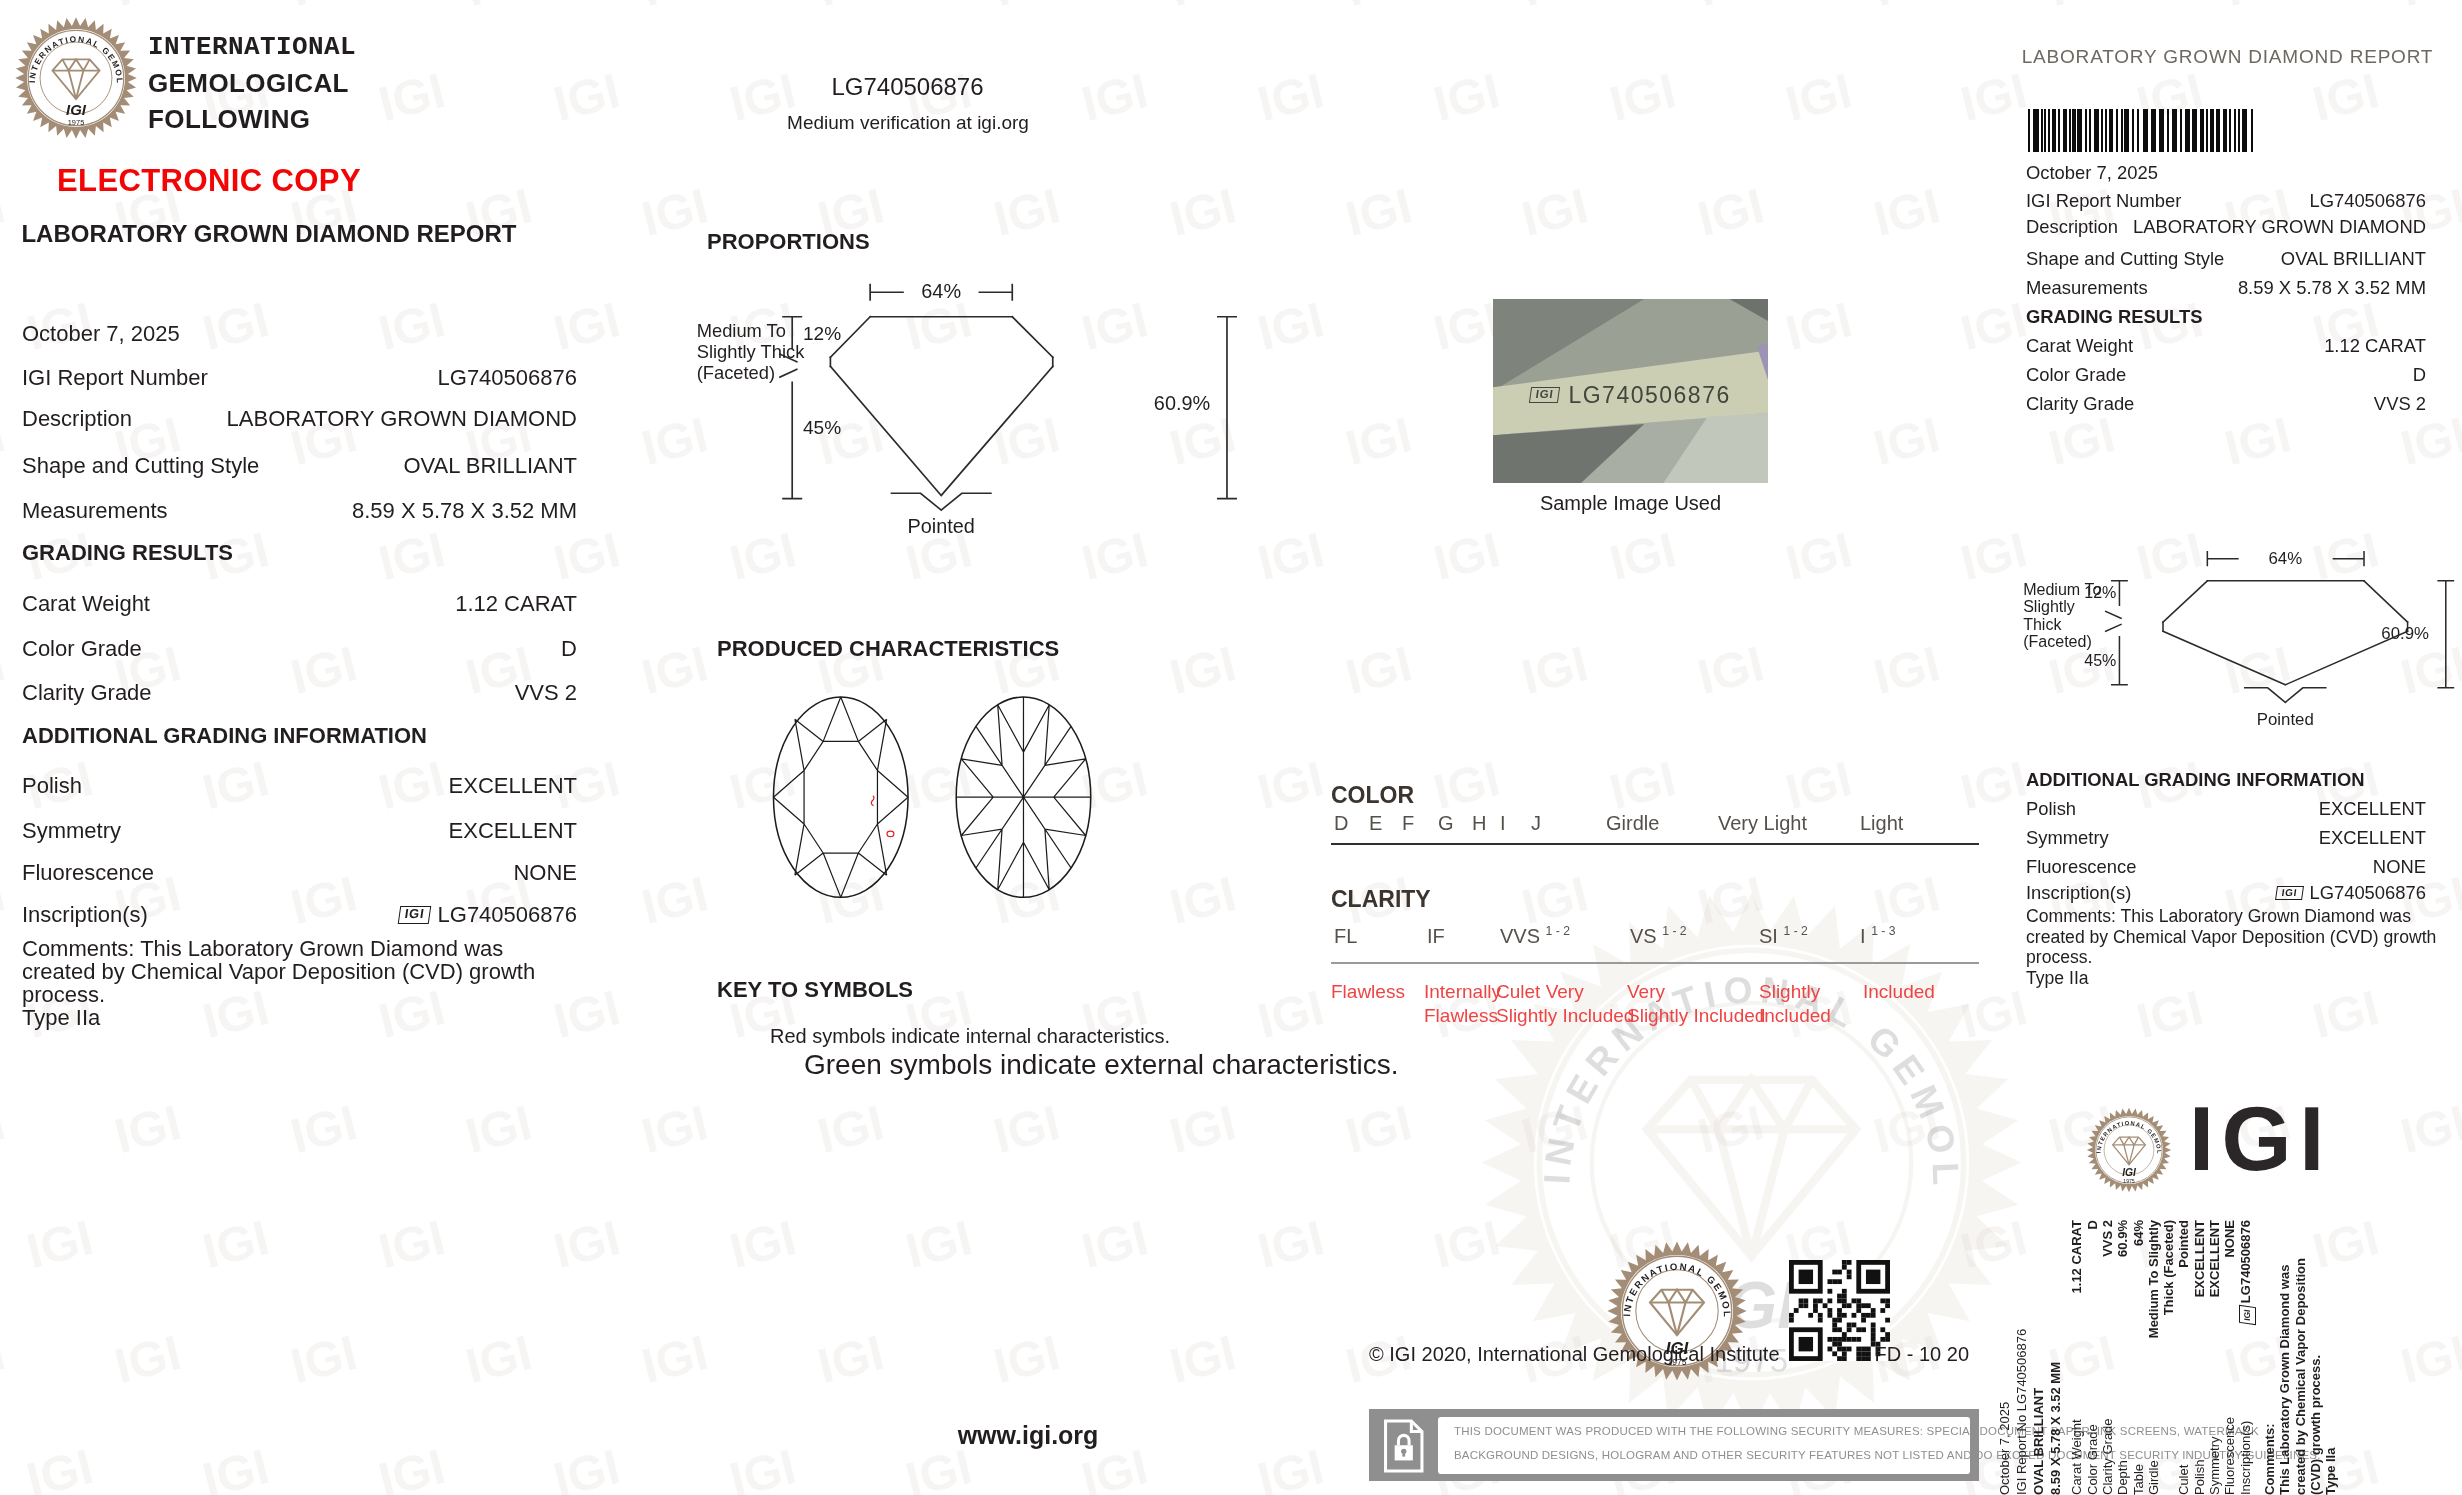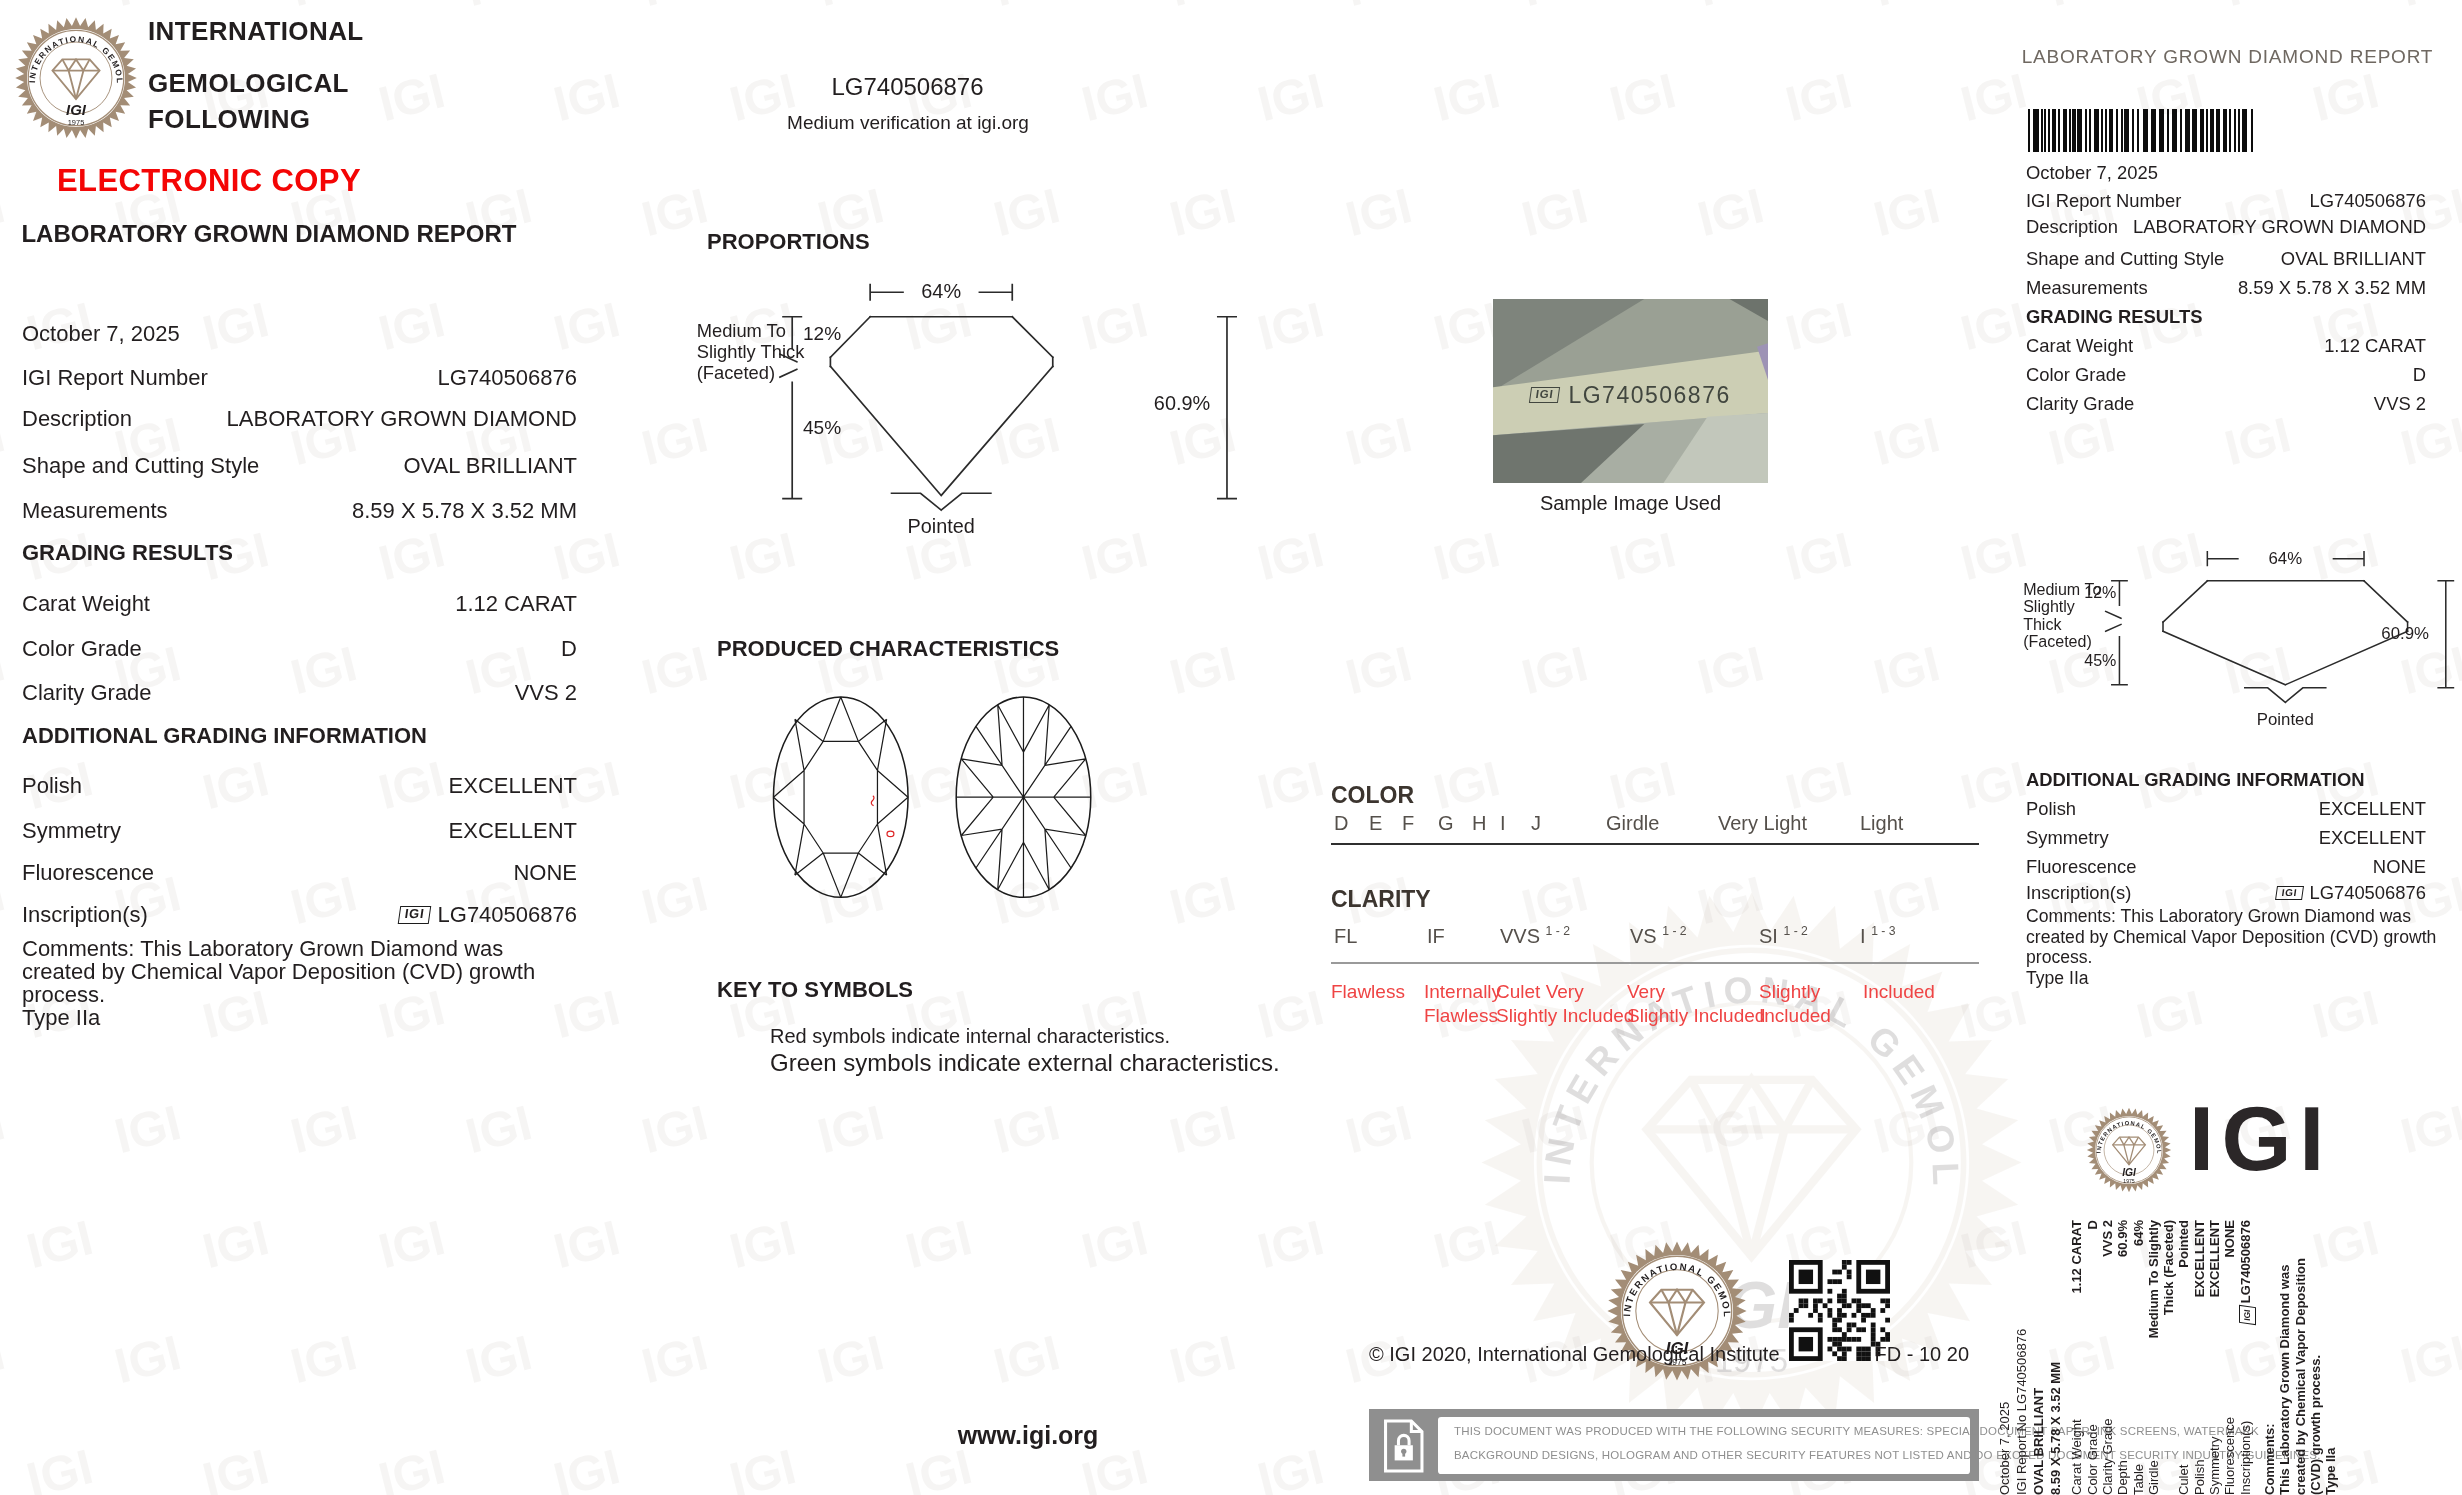--- a/index.html
+++ b/index.html
@@ -284,21 +284,21 @@
         <circle r="58" fill="none" stroke="#a38d76" stroke-width="1.5"></circle>
         <path id="arca" d="M -66,8 A 66,66 0 1,1 66,8" fill="none"></path>
         <text font-size="13.5" letter-spacing="2.5" fill="#a38d76" font-weight="bold"><textPath href="#arca">INTERNATIONAL GEMOLOGICAL INSTITUTE</textPath></text>
         <g stroke="#a38d76" stroke-width="3" fill="none">
           <path d="M -38,-12 L -22,-30 L 22,-30 L 38,-12 L 0,34 Z"></path>
           <path d="M -38,-12 L 38,-12 M -22,-30 L -12,-12 L 0,34 M 22,-30 L 12,-12 L 0,34 M -12,-12 L 0,-30 L 12,-12"></path>
         </g>
         <text y="60" font-size="24" text-anchor="middle" fill="#a38d76" font-weight="bold" font-style="italic">IGI</text>
         <text y="76" font-size="12" text-anchor="middle" fill="#a38d76">1975</text>
       </svg></div>
-  <div class="org-line z" style="top:16px;">INTERNATIONAL</div>
+  <div class="org-line z" style="top:32px;font-family:Liberation Mono, monospace;">INTERNATIONAL</div>
   <div class="org-line z" style="top:68px;">GEMOLOGICAL</div>
   <div class="org-line z" style="top:104px;">FOLLOWING</div>
   <div class="abs z b" style="left:57px;top:163px;font-size:31px;color:#f40505;letter-spacing:0.4px;">ELECTRONIC COPY</div>
   <div class="abs z b" style="left:21.4px;top:220px;font-size:24px;">LABORATORY GROWN DIAMOND REPORT</div>
 
   <div class="abs z" style="left:22px;top:321px;font-size:22px;">October 7, 2025</div>
 
   <div class="lrow z" style="top:365px;">
     <span>IGI Report Number</span>
     <span>LG740506876</span>
@@ -407,21 +407,21 @@
         <path d="M120,21 L97,79 M120,21 L143,79 M120,283 L143,225 M120,283 L97,225 M32,152 L72,187 M32,152 L72,117 M208,152 L168,117 M208,152 L168,187 M60,50 L97,79 M60,50 L72,117 M180,50 L143,79 M180,50 L168,117 M60,254 L97,225 M60,254 L72,187 M180,254 L143,225 M180,254 L168,187 M97,79 L143,79 M143,79 L168,117 M168,117 L168,187 M168,187 L143,225 M143,225 L97,225 M97,225 L72,187 M72,187 L72,117 M72,117 L97,79 "></path>
       </g>
     <g id="pav-g" stroke="#1c1c1c" stroke-width="1.6" fill="none">
         <path d="M359,152 L447.0,152.0 M440.3,202.1 L398.6,152.0 M440.3,202.1 L387.0,193.7 M359,152 L421.2,244.6 M392.7,273.0 L387.0,193.7 M392.7,273.0 L359.0,210.9 M359,152 L359.0,283.0 M325.3,273.0 L359.0,210.9 M325.3,273.0 L331.0,193.7 M359,152 L296.8,244.6 M277.7,202.1 L331.0,193.7 M277.7,202.1 L319.4,152.0 M359,152 L271.0,152.0 M277.7,101.9 L319.4,152.0 M277.7,101.9 L331.0,110.3 M359,152 L296.8,59.4 M325.3,31.0 L331.0,110.3 M325.3,31.0 L359.0,93.0 M359,152 L359.0,21.0 M392.7,31.0 L359.0,93.0 M392.7,31.0 L387.0,110.3 M359,152 L421.2,59.4 M440.3,101.9 L387.0,110.3 M440.3,101.9 L398.6,152.0 "></path>
       </g>
     <path d="M162,150 c3,2 1,5 -1,7 c-2,2 -1,5 2,6" stroke="#dd2222" fill="none" stroke-width="1.6"></path>
     <ellipse cx="185" cy="200" rx="4.5" ry="3.5" stroke="#dd2222" fill="none" stroke-width="1.6"></ellipse>
   </svg>
   <div class="abs z cap" style="left:717px;top:977px;">KEY TO SYMBOLS</div>
   <div class="abs z" style="left:770px;top:1025px;font-size:20px;">Red symbols indicate internal characteristics.</div>
-  <div class="abs z" style="left:770px;top:1049px;font-size:24px;">Green symbols indicate external characteristics.</div>
+  <div class="abs z" style="left:804px;top:1049px;font-size:28px;">Green symbols indicate external characteristics.</div>
 
   <div class="abs z b" style="left:1331px;top:782px;font-size:23px;color:#3c352f;">COLOR</div>
   <span class="cletter z" style="left:1334px;top:812px;">D</span>
   <span class="cletter z" style="left:1369px;top:812px;">E</span>
   <span class="cletter z" style="left:1402px;top:812px;">F</span>
   <span class="cletter z" style="left:1438px;top:812px;">G</span>
   <span class="cletter z" style="left:1472px;top:812px;">H</span>
   <span class="cletter z" style="left:1500px;top:812px;">I</span>
   <span class="cletter z" style="left:1531px;top:812px;">J</span>
   <span class="cletter z" style="left:1606px;top:812px;">Girdle</span>

